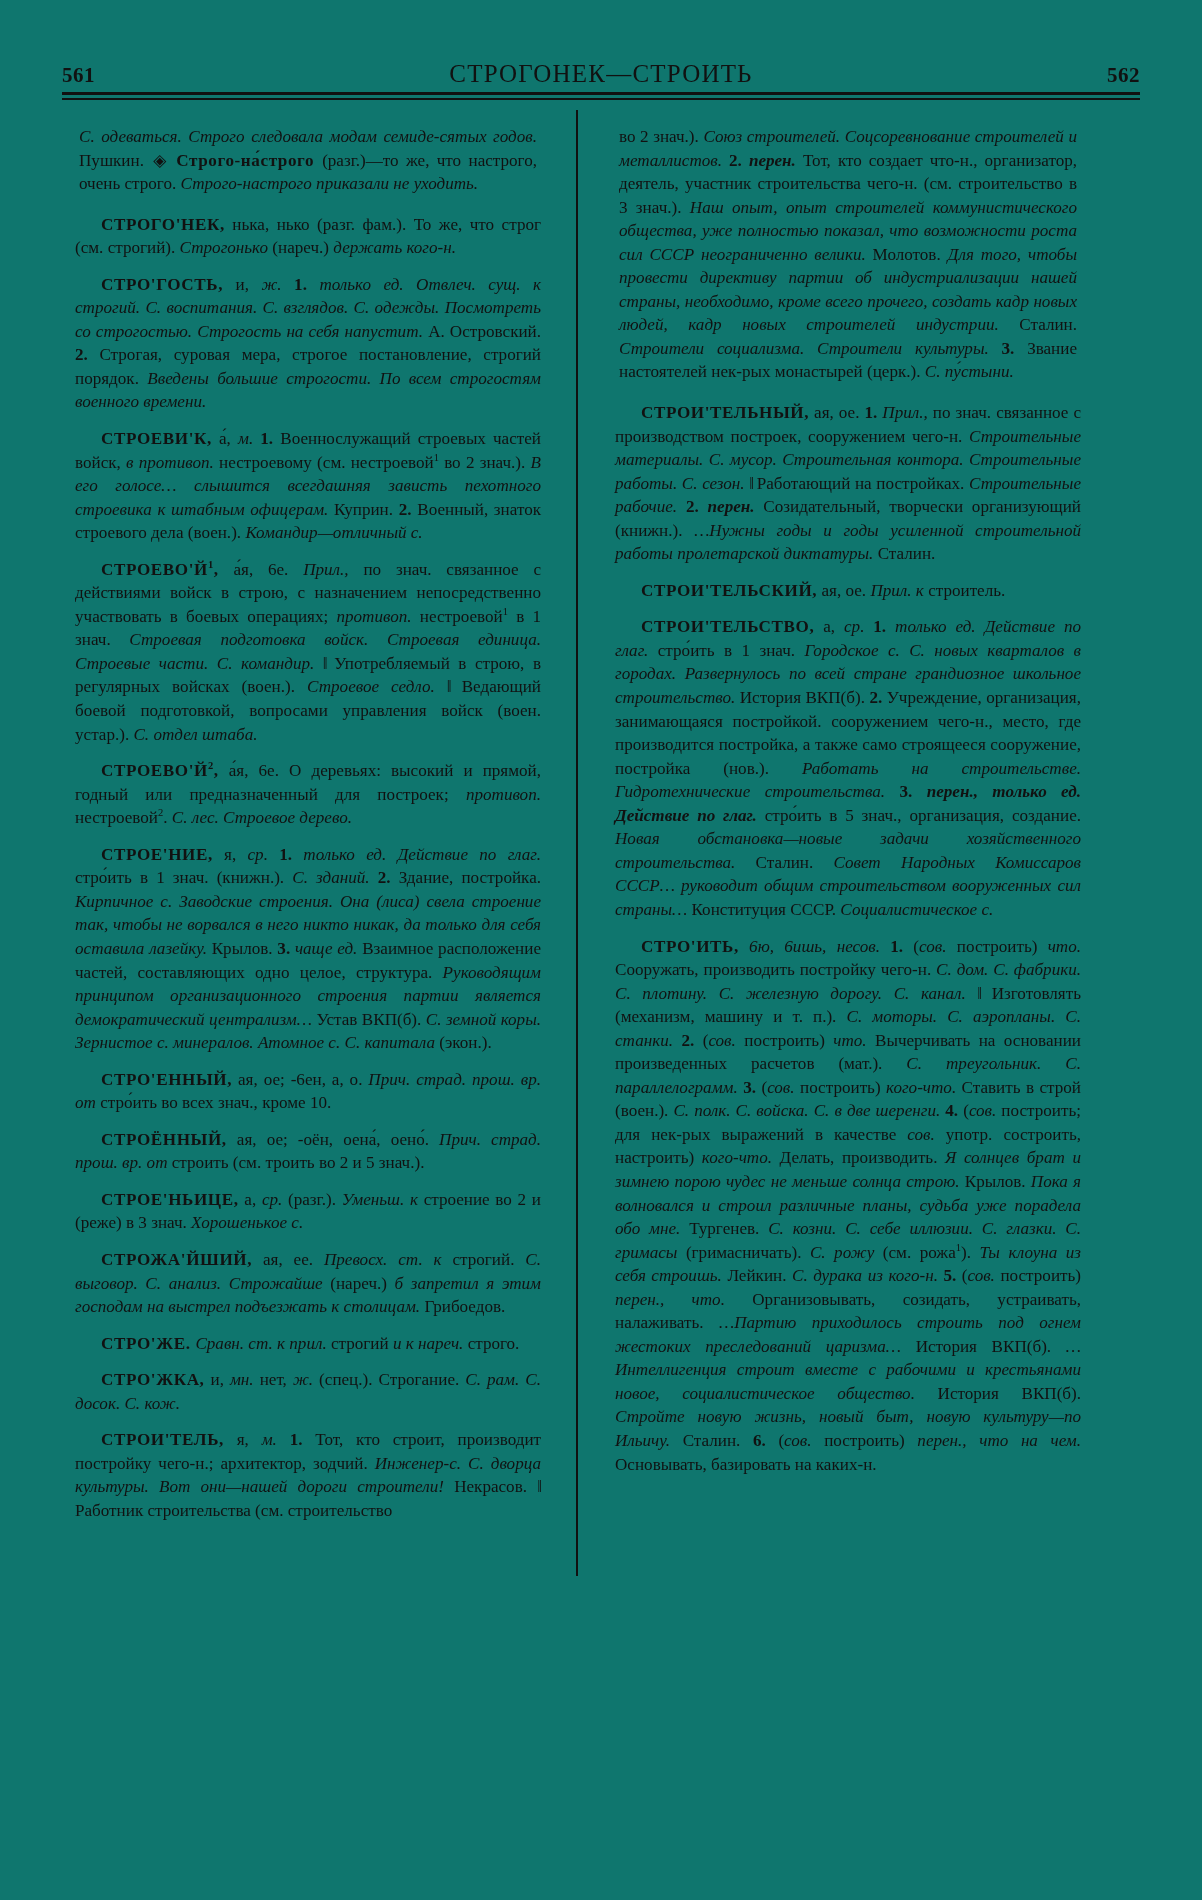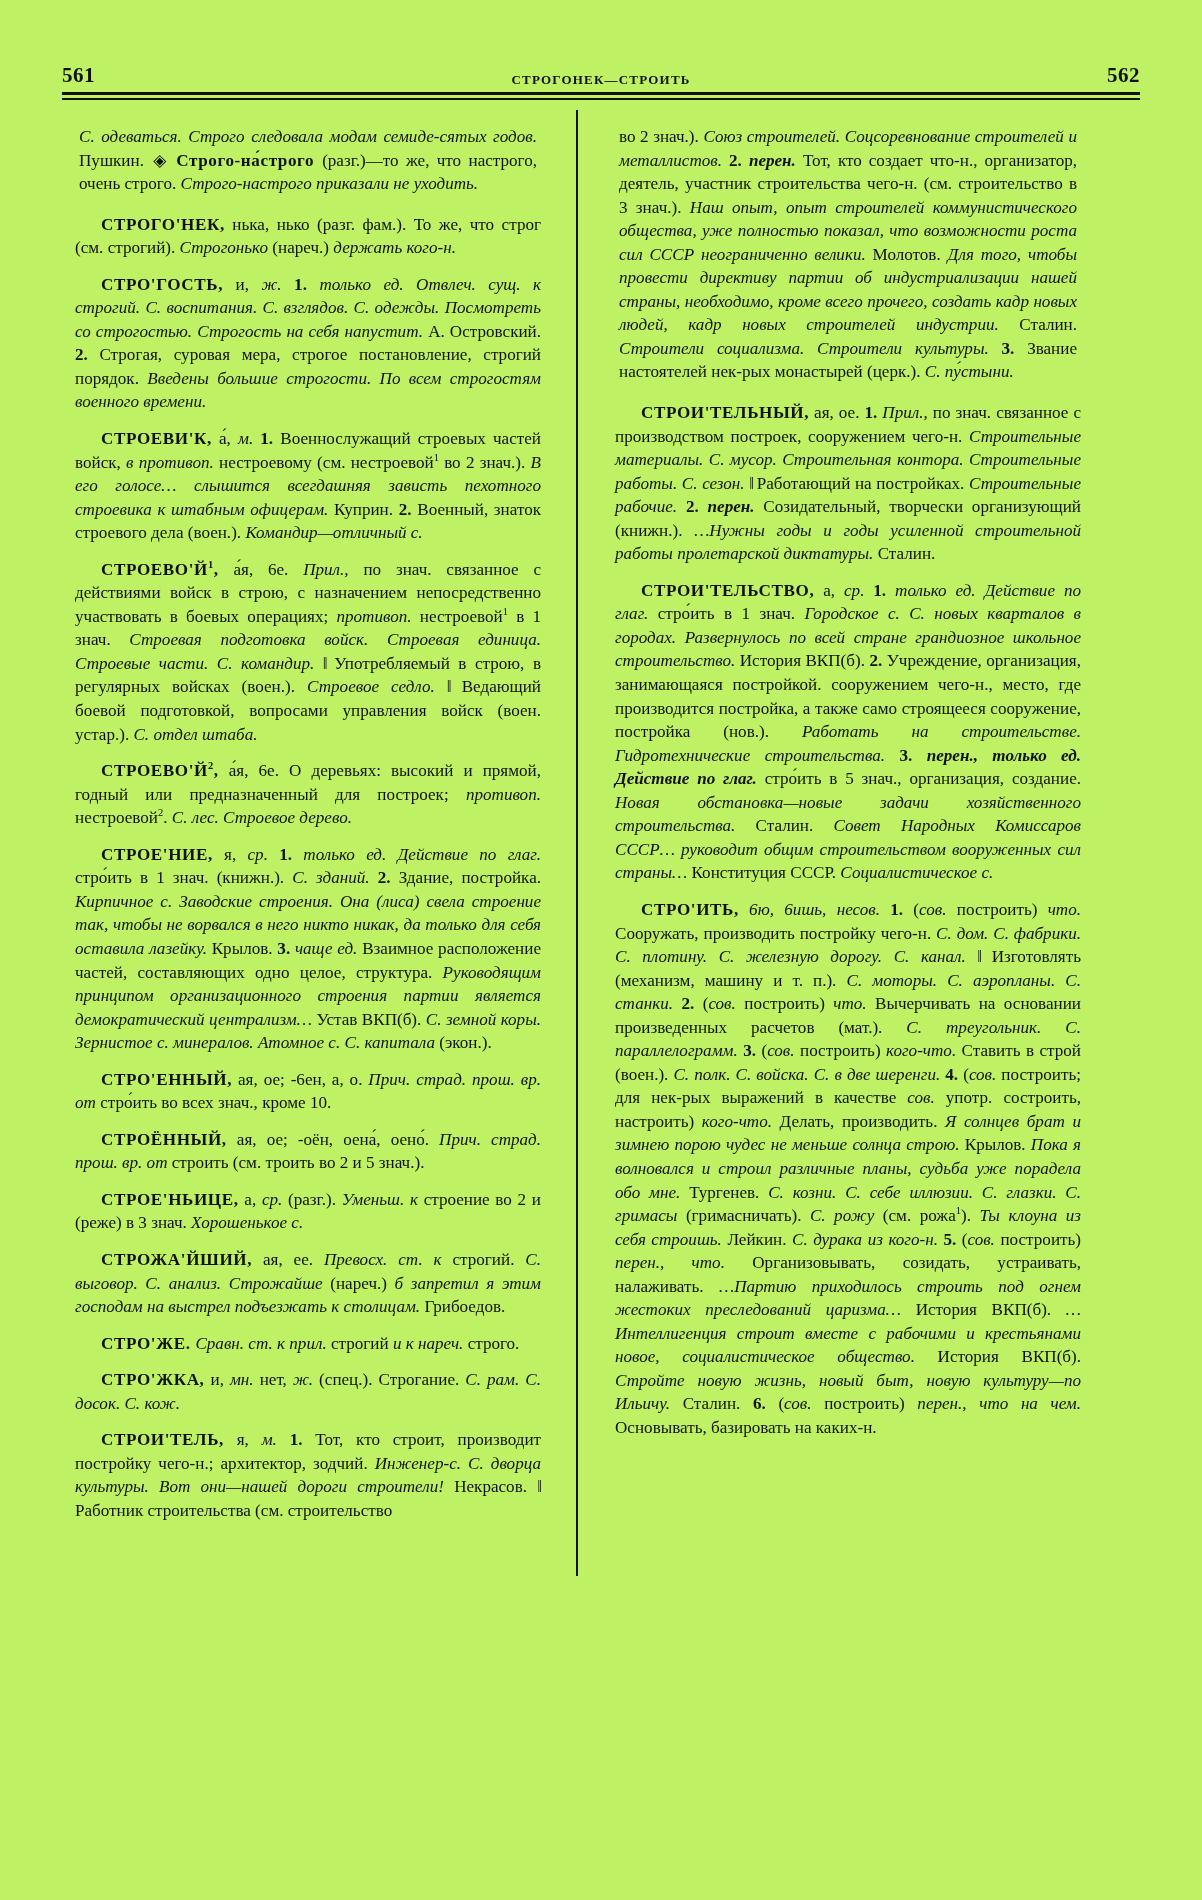--- a/index.html
+++ b/index.html
@@ -14,42 +14,42 @@
     font-family: "Liberation Serif", "DejaVu Serif", serif;
     color: #111111;
     position: relative;
     overflow: hidden;
   }
   .page {
     position: absolute;
     left: 0; top: 0;
     width: 1202px;
     height: 1900px;
-    background: #bef264;
+    background: #0f766e;
   }
   
   .running-head {
     position: absolute;
     left: 62px;
     top: 52px;
     width: 1078px;
     height: 34px;
     display: flex;
     align-items: flex-end;
     justify-content: space-between;
   }
   .folio {
     font-weight: bold;
     font-size: 21px;
     letter-spacing: 0.5px;
     line-height: 1;
   }
   .head-title {
-    font-weight: bold;
-    font-size: 13px;
+    font-weight: normal;
+    font-size: 25px;
     letter-spacing: 1.2px;
     line-height: 1;
     transform: scaleY(1.02);
   }
   .rule-wrap {
     position: absolute;
     left: 62px;
     top: 92px;
     width: 1078px;
   }
@@ -152,18 +152,19 @@
         <p class="para entry"><span class="hw">СТРОЕ'НЬИЦЕ,</span><span class="rom"> а, </span><span class="it">ср. </span><span class="rom">(разг.). </span><span class="it">Уменьш. к </span><span class="rom">строение во 2 и (реже) в 3 знач. </span><span class="it">Хорошенькое с.</span></p>
         <p class="para entry"><span class="hw">СТРОЖА'ЙШИЙ,</span><span class="rom"> ая, ее. </span><span class="it">Превосх. ст. к </span><span class="rom">строгий. </span><span class="it">С. выговор. С. анализ. Строжайше </span><span class="rom">(нареч.) </span><span class="it">б запретил я этим господам на выстрел подъезжать к столицам. </span><span class="rom">Грибоедов.</span></p>
         <p class="para entry"><span class="hw">СТРО'ЖЕ. </span><span class="it">Сравн. ст. к прил. </span><span class="rom">строгий </span><span class="it">и к нареч. </span><span class="rom">строго.</span></p>
         <p class="para entry"><span class="hw">СТРО'ЖКА,</span><span class="rom"> и, </span><span class="it">мн. </span><span class="rom">нет, </span><span class="it">ж. </span><span class="rom">(спец.). Строгание. </span><span class="it">С. рам. С. досок. С. кож.</span></p>
         <p class="para entry"><span class="hw">СТРОИ'ТЕЛЬ,</span><span class="rom"> я, </span><span class="it">м. </span><span class="b">1. </span><span class="rom">Тот, кто строит, производит постройку чего-н.; архитектор, зодчий. </span><span class="it">Инженер-с. С. дворца культуры. Вот они—нашей дороги строители! </span><span class="rom">Некрасов. </span><span class="dbar">‖ </span><span class="rom">Работник строительства (см. строительство</span></p>
       </div>
     <div class="col-divider"></div>
     <div class="col col-right" id="col-right">
         <p class="para"><span class="rom">во 2 знач.). </span><span class="it">Союз строителей. Соцсоревнование строителей и металлистов. </span><span class="b">2. </span><span class="bi">перен. </span><span class="rom">Тот, кто создает что-н., организатор, деятель, участник строительства чего-н. (см. строительство в 3 знач.). </span><span class="it">Наш опыт, опыт строителей коммунистического общества, уже полностью показал, что возможности роста сил СССР неограниченно велики. </span><span class="rom">Молотов. </span><span class="it">Для того, чтобы провести директиву партии об индустриализации нашей страны, необходимо, кроме всего прочего, создать кадр новых людей, кадр новых строителей индустрии. </span><span class="rom">Сталин. </span><span class="it">Строители социализма. Строители культуры. </span><span class="b">3. </span><span class="rom">Звание настоятелей нек-рых монастырей (церк.). </span><span class="it">С. пу́стыни.</span></p>
         <p class="para entry"><span class="hw">СТРОИ'ТЕЛЬНЫЙ,</span><span class="rom"> ая, ое. </span><span class="b">1. </span><span class="it">Прил., </span><span class="rom">по знач. связанное с производством построек, сооружением чего-н. </span><span class="it">Строительные материалы. С. мусор. Строительная контора. Строительные работы. С. сезон. </span><span class="dbar">‖ </span><span class="rom">Работающий на постройках. </span><span class="it">Строительные рабочие. </span><span class="b">2. </span><span class="bi">перен. </span><span class="rom">Созидательный, творчески организующий (книжн.). </span><span class="it">…Нужны годы и годы усиленной строительной работы пролетарской диктатуры. </span><span class="rom">Сталин.</span></p>
+        <p class="para entry"><span class="hw">СТРОИ'ТЕЛЬСКИЙ,</span><span class="rom"> ая, ое. </span><span class="it">Прил. к </span><span class="rom">строитель.</span></p>
         <p class="para entry"><span class="hw">СТРОИ'ТЕЛЬСТВО,</span><span class="rom"> а, </span><span class="it">ср. </span><span class="b">1. </span><span class="it">только ед. Действие по глаг. </span><span class="rom">стро́ить в 1 знач. </span><span class="it">Городское с. С. новых кварталов в городах. Развернулось по всей стране грандиозное школьное строительство. </span><span class="rom">История ВКП(б). </span><span class="b">2. </span><span class="rom">Учреждение, организация, занимающаяся постройкой. сооружением чего-н., место, где производится постройка, а также само строящееся сооружение, постройка (нов.). </span><span class="it">Работать на строительстве. Гидротехнические строительства. </span><span class="b">3. </span><span class="bi">перен., только ед. Действие по глаг. </span><span class="rom">стро́ить в 5 знач., организация, создание. </span><span class="it">Новая обстановка—новые задачи хозяйственного строительства. </span><span class="rom">Сталин. </span><span class="it">Совет Народных Комиссаров СССР… руководит общим строительством вооруженных сил страны… </span><span class="rom">Конституция СССР. </span><span class="it">Социалистическое с.</span></p>
         <p class="para entry"><span class="hw">СТРО'ИТЬ,</span><span class="it"> 6ю, 6ишь, несов. </span><span class="b">1. </span><span class="rom">(</span><span class="it">сов. </span><span class="rom">построить) </span><span class="it">что. </span><span class="rom">Сооружать, производить постройку чего-н. </span><span class="it">С. дом. С. фабрики. С. плотину. С. железную дорогу. С. канал. </span><span class="dbar">‖ </span><span class="rom">Изготовлять (механизм, машину и т. п.). </span><span class="it">С. моторы. С. аэропланы. С. станки. </span><span class="b">2. </span><span class="rom">(</span><span class="it">сов. </span><span class="rom">построить) </span><span class="it">что. </span><span class="rom">Вычерчивать на основании произведенных расчетов (мат.). </span><span class="it">С. треугольник. С. параллелограмм. </span><span class="b">3. </span><span class="rom">(</span><span class="it">сов. </span><span class="rom">построить) </span><span class="it">кого-что. </span><span class="rom">Ставить в строй (воен.). </span><span class="it">С. полк. С. войска. С. в две шеренги. </span><span class="b">4. </span><span class="rom">(</span><span class="it">сов. </span><span class="rom">построить; для нек-рых выражений в качестве </span><span class="it">сов. </span><span class="rom">употр. состроить, настроить) </span><span class="it">кого-что. </span><span class="rom">Делать, производить. </span><span class="it">Я солнцев брат и зимнею порою чудес не меньше солнца строю. </span><span class="rom">Крылов. </span><span class="it">Пока я волновался и строил различные планы, судьба уже порадела обо мне. </span><span class="rom">Тургенев. </span><span class="it">С. козни. С. себе иллюзии. С. глазки. С. гримасы </span><span class="rom">(гримасничать). </span><span class="it">С. рожу </span><span class="rom">(см. рожа</span><sup>1</sup><span class="rom">). </span><span class="it">Ты клоуна из себя строишь. </span><span class="rom">Лейкин. </span><span class="it">С. дурака из кого-н. </span><span class="b">5. </span><span class="rom">(</span><span class="it">сов. </span><span class="rom">построить) </span><span class="it">перен., что. </span><span class="rom">Организовывать, созидать, устраивать, налаживать. </span><span class="it">…Партию приходилось строить под огнем жестоких преследований царизма… </span><span class="rom">История ВКП(б). </span><span class="it">…Интеллигенция строит вместе с рабочими и крестьянами новое, социалистическое общество. </span><span class="rom">История ВКП(б). </span><span class="it">Стройте новую жизнь, новый быт, новую культуру—по Ильичу. </span><span class="rom">Сталин. </span><span class="b">6. </span><span class="rom">(</span><span class="it">сов. </span><span class="rom">построить) </span><span class="it">перен., что на чем. </span><span class="rom">Основывать, базировать на каких-н.</span></p>
       </div>
   </div>
 
 </div>
 
 </body></html>

